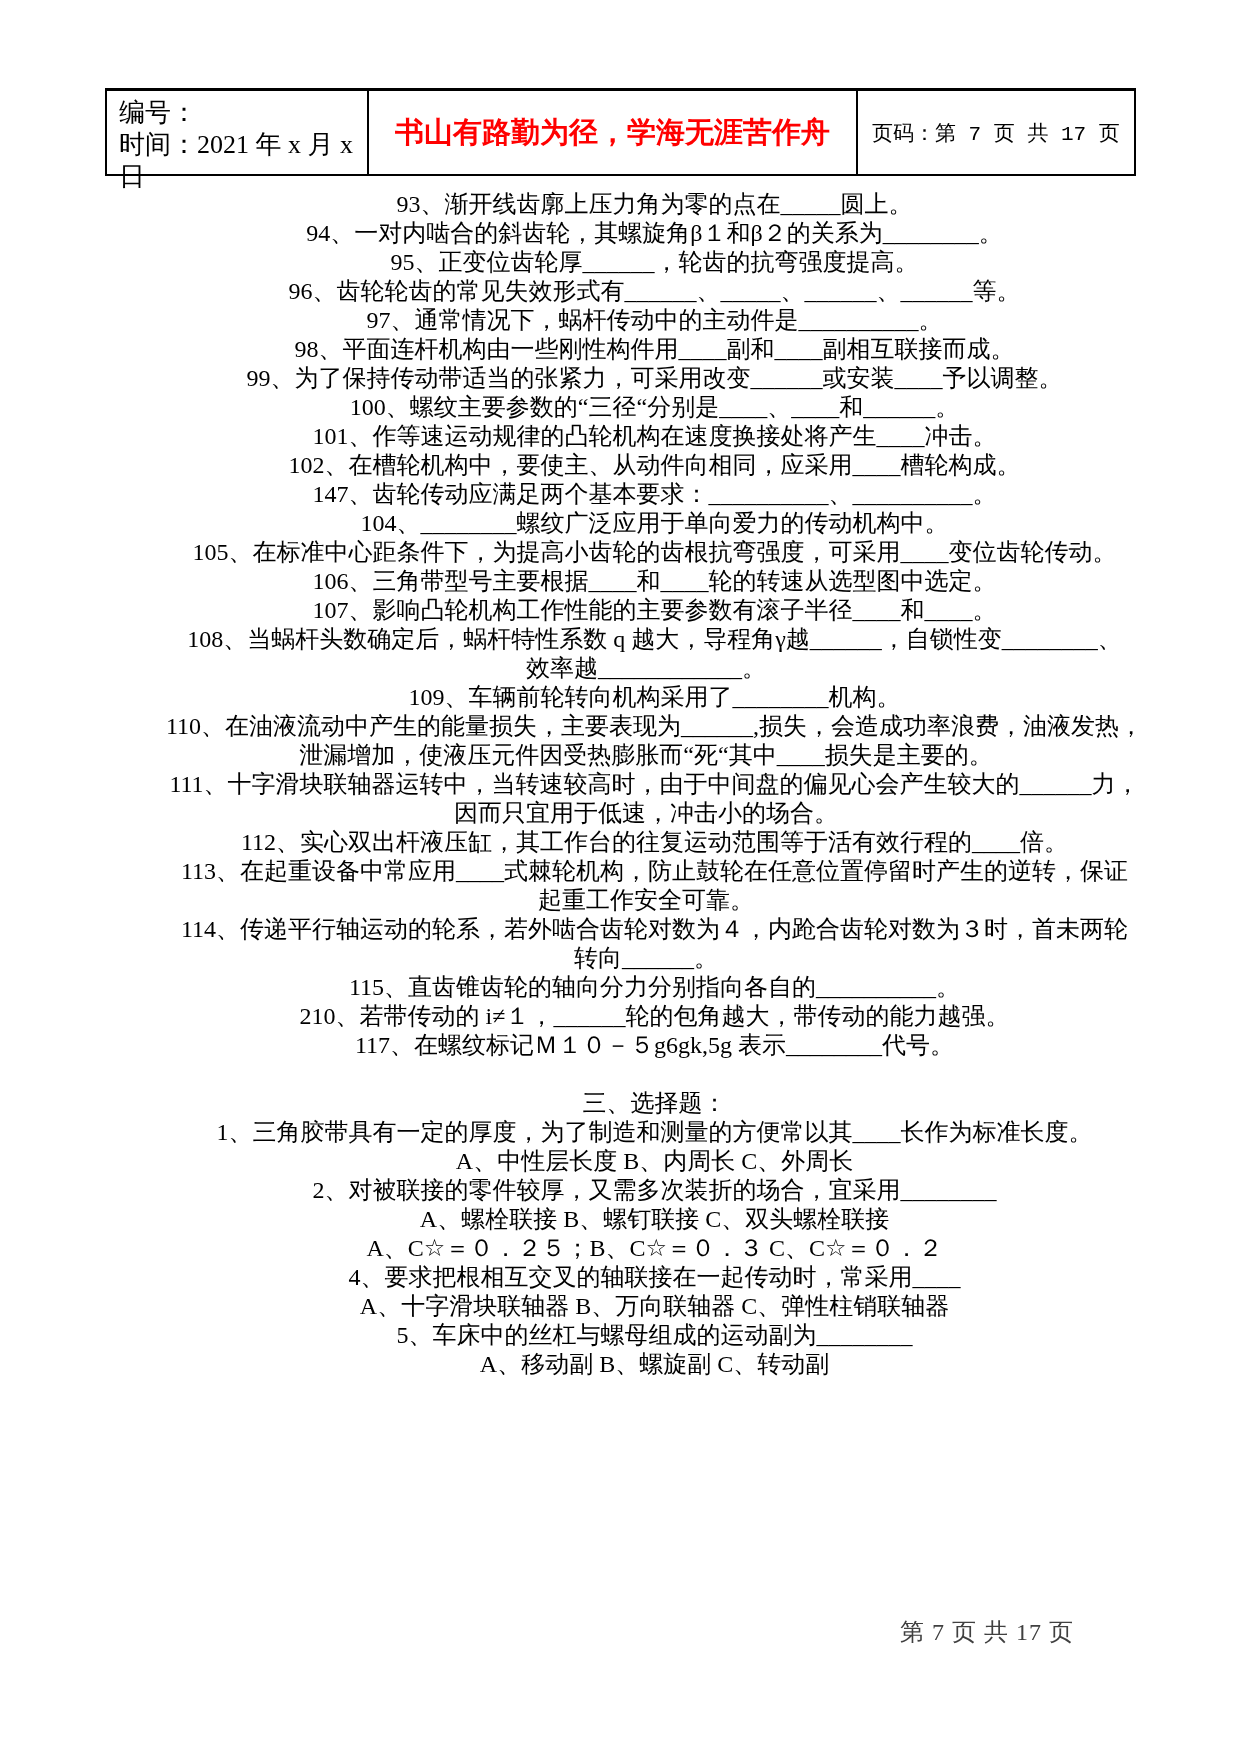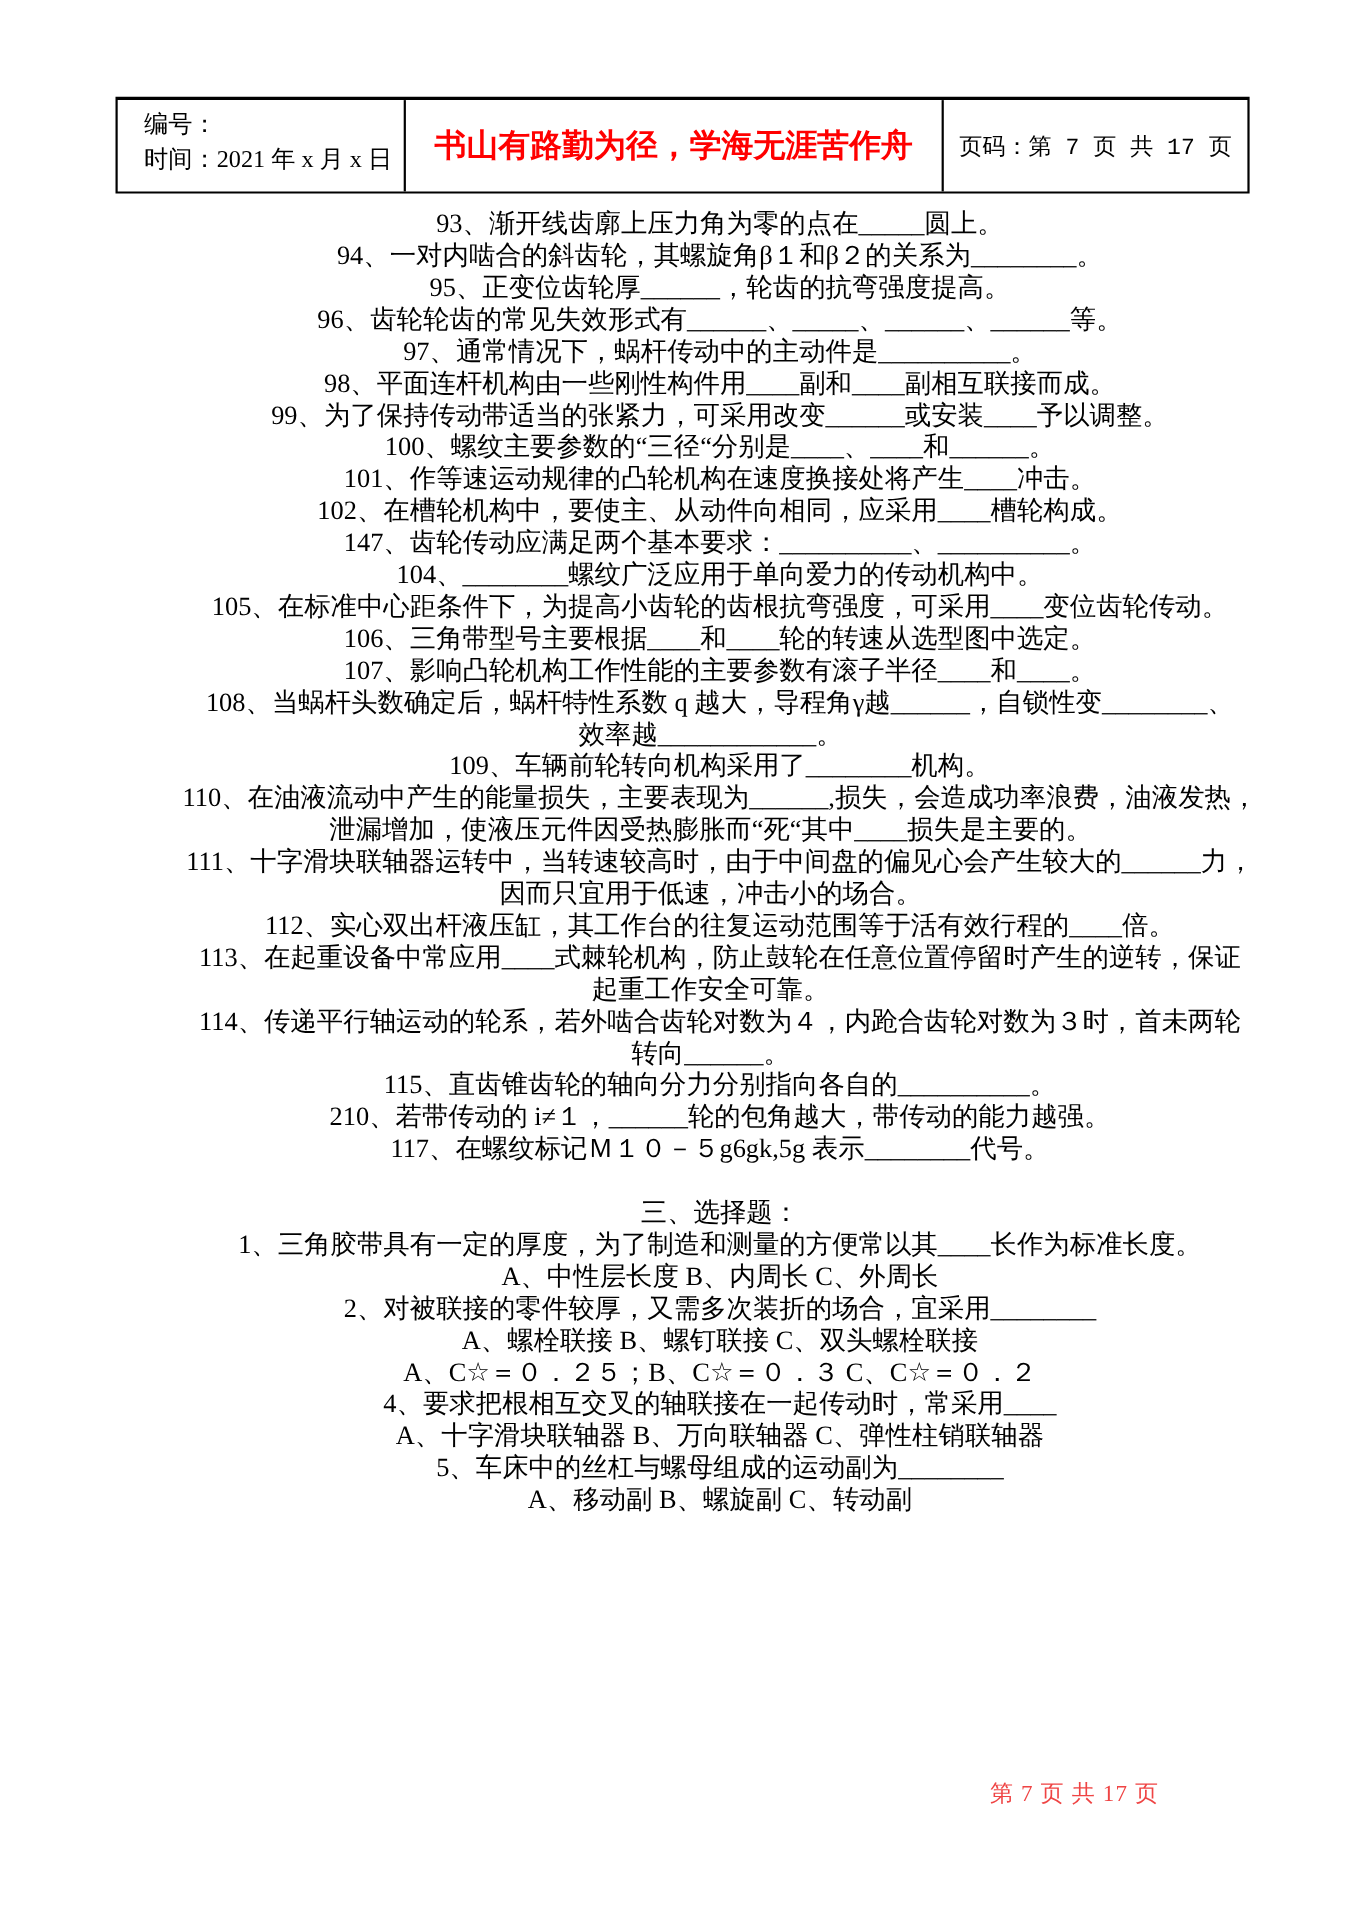--- a/index.html
+++ b/index.html
@@ -18,22 +18,22 @@
     width:1031px; height:88px;
     display:flex;
     border:2px solid #000;
     border-top-width:3px;
     box-sizing:border-box;
   }
   .hcell { box-sizing:border-box; height:100%; }
   .hcell-left {
     width:262px;
     border-right:2px solid #000;
-    padding:6px 0 0 24px;
-    font-size:22px; line-height:32px;
+    padding:6px 0 0 12px;
+    font-size:26px; line-height:32px;
   }
   .hcell-mid {
     width:489px;
     border-right:2px solid #000;
     display:flex; align-items:center; justify-content:center;
   }
   .slogan { font-weight:bold; font-size:29px; white-space:nowrap; }
   .hcell-right {
     flex:1;
     display:flex; align-items:center;
@@ -45,23 +45,23 @@
   .doc-body {
     position:absolute; left:146px; top:190px;
     width:1000px;
     font-size:24px; line-height:29px;text-align:center;
   }
   .doc-body p { margin:0; padding:0; text-indent:17px; }
   .section-title { margin-top:29px !important; }
   
   .doc-footer {
     position:absolute; left:900px; top:1616px;
-    font-size:21px;
+    font-size:24px;
     letter-spacing:1px;
-    color:#ef4444;
+    color:#404040;
   }
 </style>
 </head>
 <body>
 
 <div class="page">
 
   <header class="doc-header">
     <div class="hcell hcell-left">
       <div>编号：</div>

